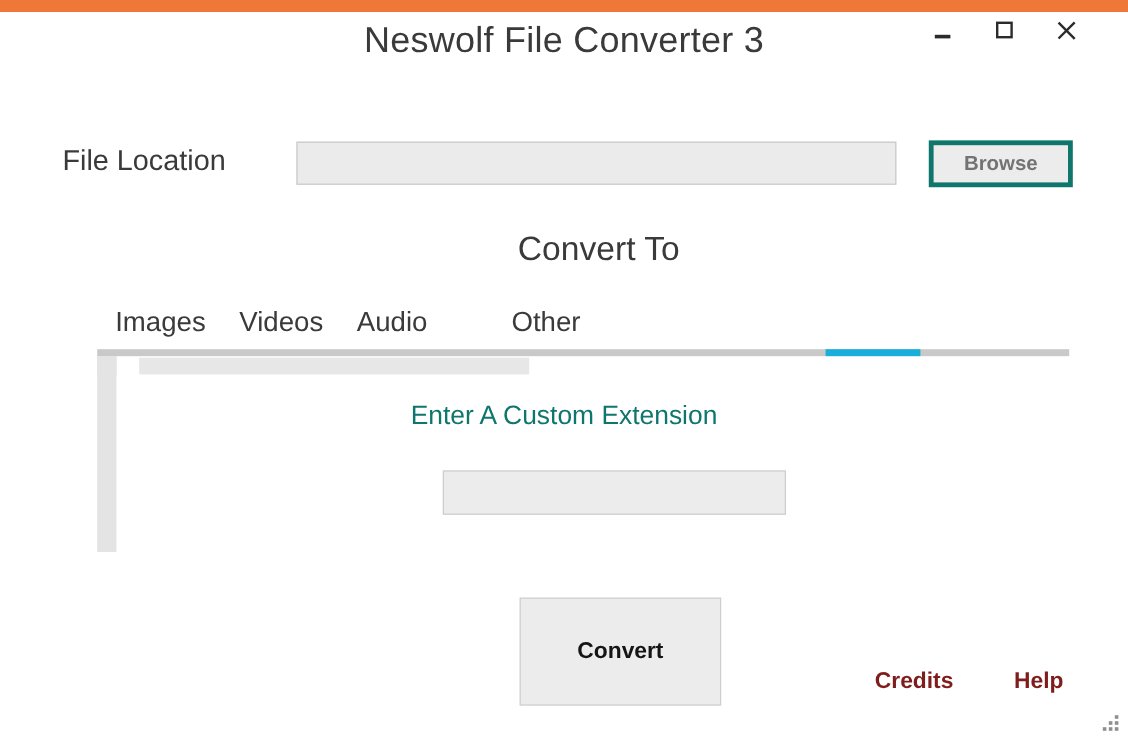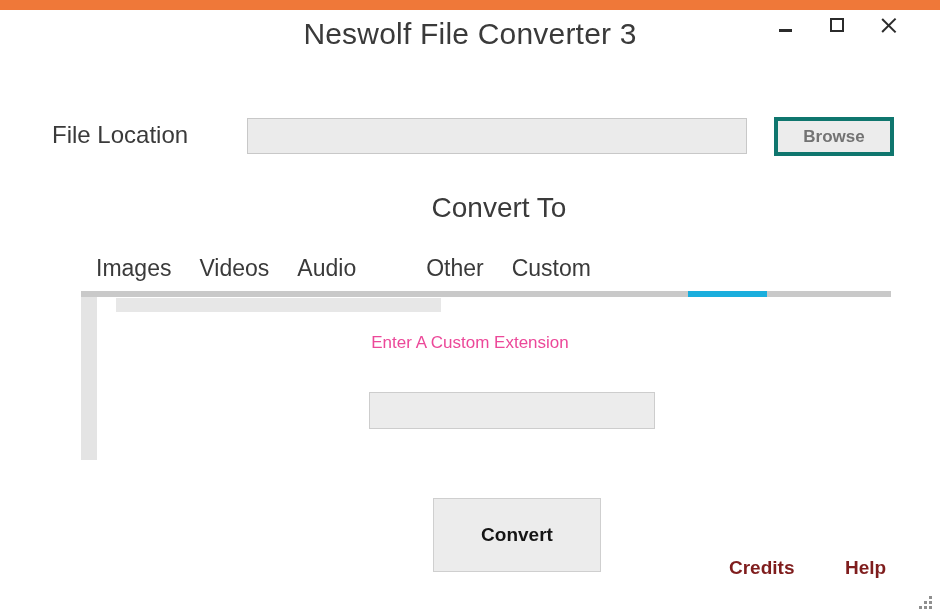--- a/index.html
+++ b/index.html
@@ -226,23 +226,23 @@
     width: 16px;
     height: 17px;
     background: #d6d6d6;
   }
 
   .custom-label {
     position: absolute;
     left: 0; top: 333px;
     width: 940px;
     text-align: center;
-    font-size: 17px;
-    font-weight: 400;
-    color: #ec4899;
+    font-size: 22px;
+    font-weight: 400;
+    color: #0f766e;
   }
   .custom-input {
     position: absolute;
     left: 369px; top: 392px;
     width: 286px;
     height: 37px;
     background: #ececec;
     border: 1px solid #cdcdcd;
     box-sizing: border-box;
     font-family: "Liberation Sans", sans-serif;
@@ -250,21 +250,21 @@
     color: #333;
     padding: 0 8px;
     outline: none;
   }
 
   
   .convert-btn {
     position: absolute;
     left: 433px; top: 498px;
     width: 168px;
-    height: 74px;
+    height: 90px;
     background: #ececec;
     border: 1px solid #cfcfcf;
     box-sizing: border-box;
     font-family: "Liberation Sans", sans-serif;
     font-size: 19px;
     font-weight: bold;
     color: #151515;
     cursor: default;
   }
 
@@ -316,21 +316,20 @@
   <button class="browse-btn">Browse</button>
 </div>
 
 <div class="convert-to">Convert To</div>
 
 <div class="tabs">
   <button class="tab tab-gap-1">Images</button>
   <button class="tab tab-gap">Videos</button>
   <button class="tab tab-gap">Audio</button>
   <button class="tab tab-gap-big">Other</button>
-  <button class="tab tab-gap">Custom</button>
 </div>
 
 <div class="tab-track" style="background: rgb(201, 201, 201);">
   <div class="tab-indicator" style="background: rgb(26, 174, 221); left: 607.078px; width: 79.25px;"></div>
 </div>
 
 <div class="panel">
   <div class="hscroll-track">
     <div class="hscroll-thumb"></div>
   </div>

